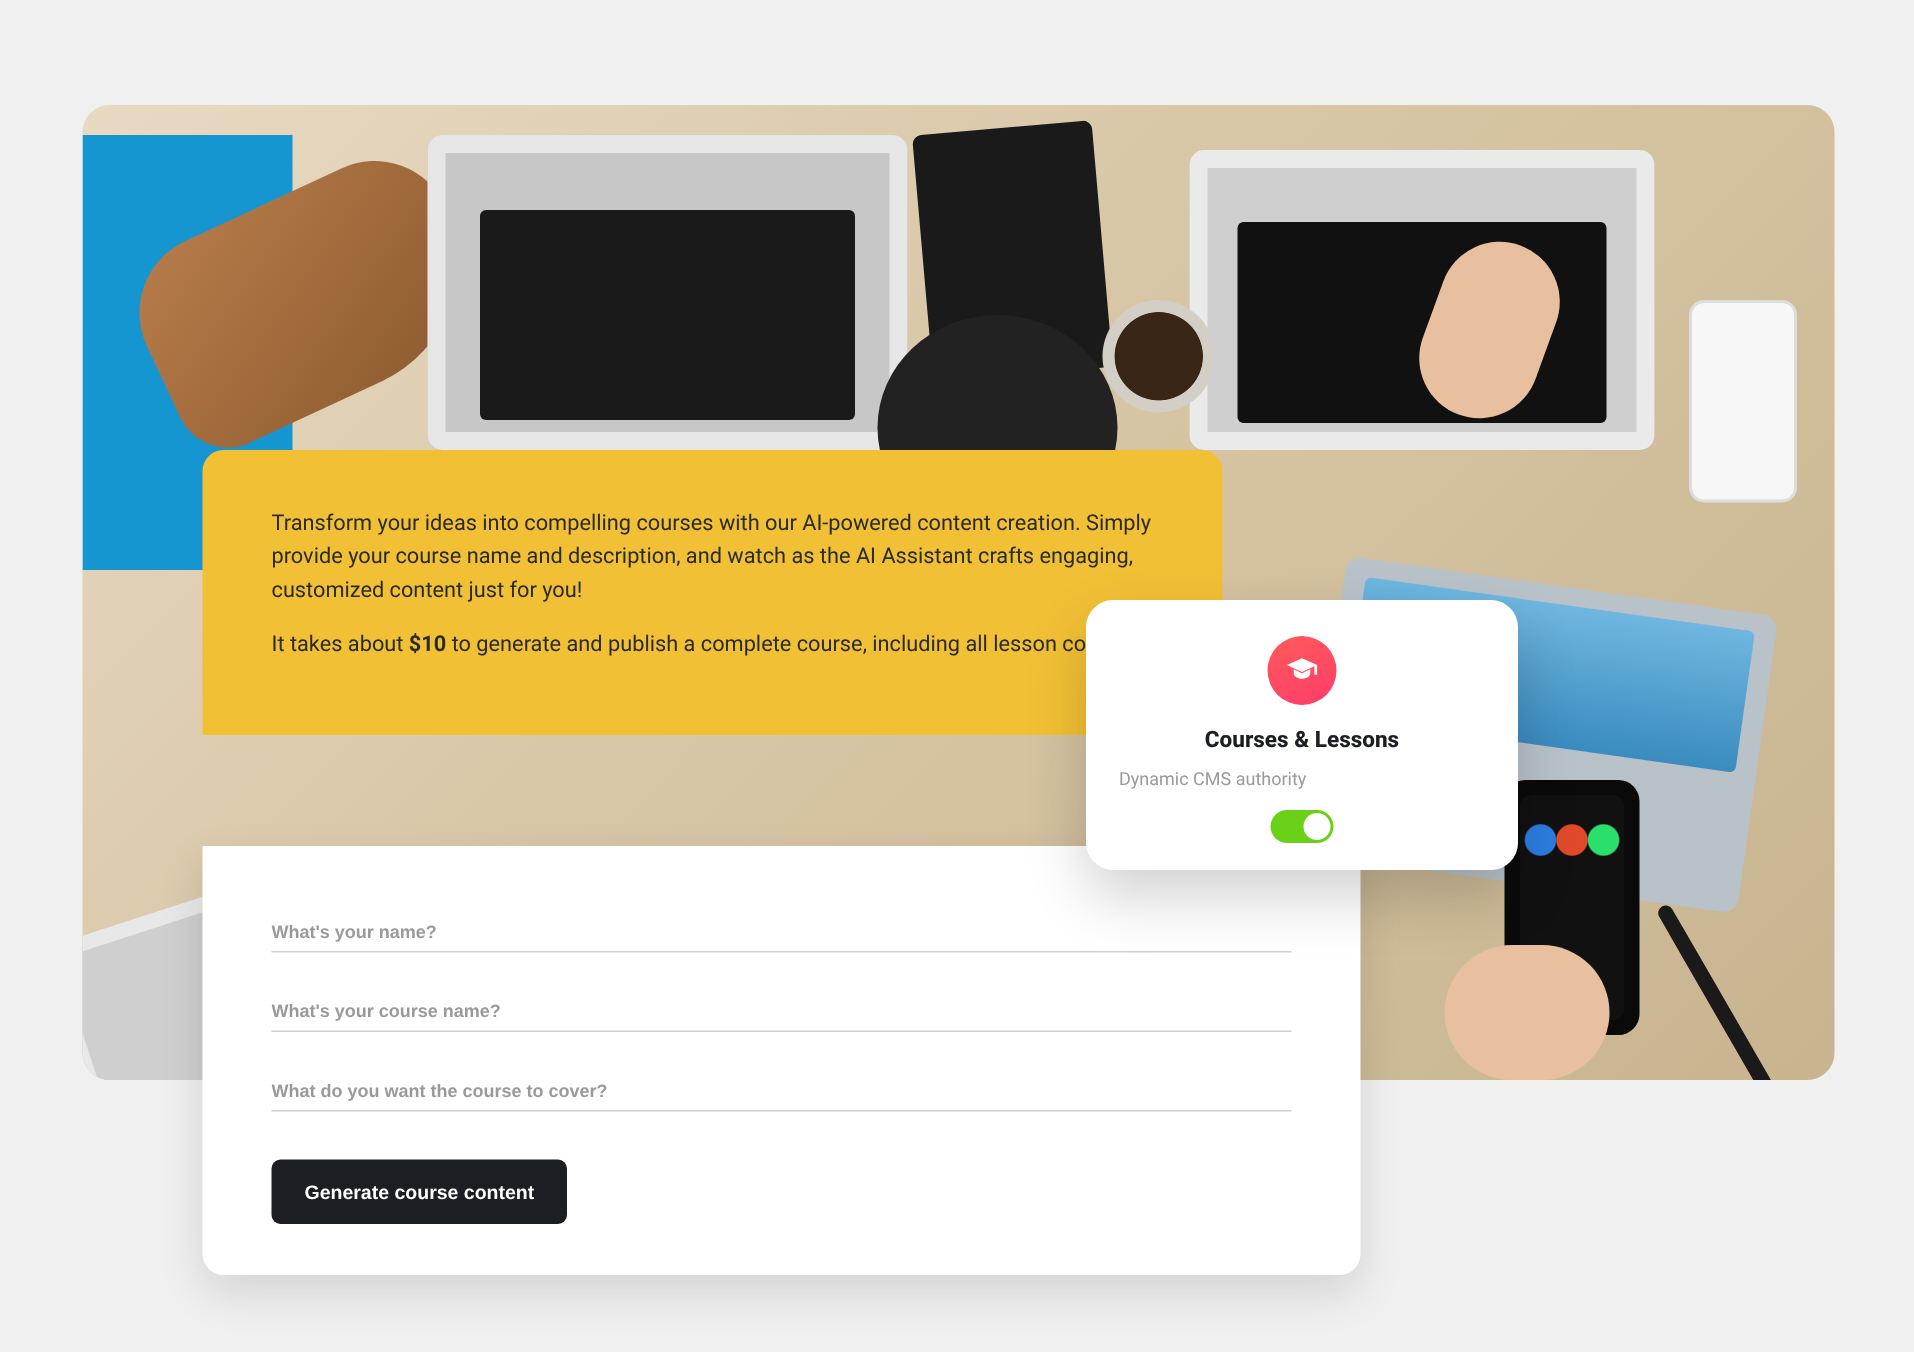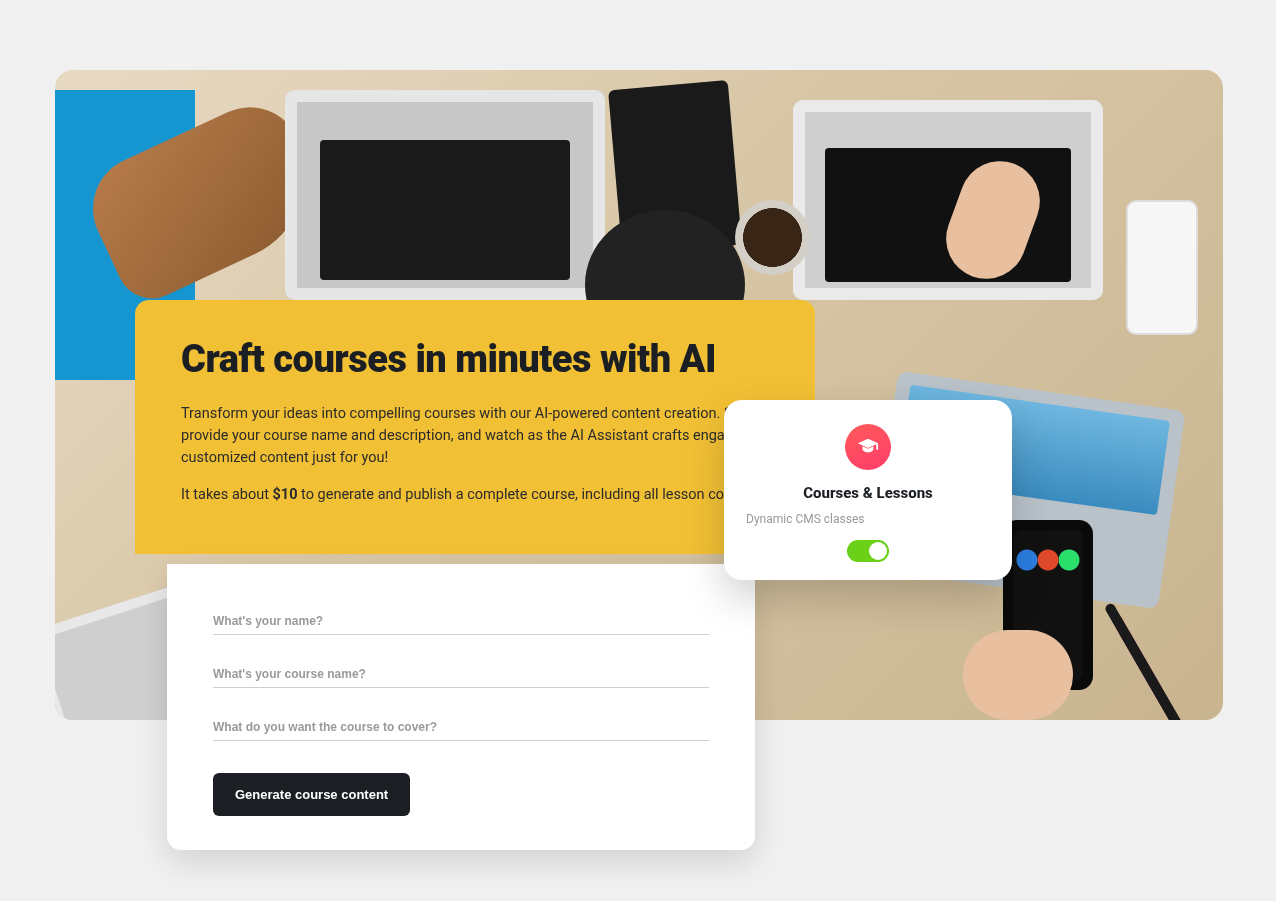--- a/index.html
+++ b/index.html
@@ -155,26 +155,25 @@
     color: #2b2b2b;
     margin-bottom: 14px;
   }
   .headline-card strong { font-weight: 700; }
 
   
   .form-card {
     position: absolute;
     top: 564px;
     left: 135px;
-    width: 588px;
+    width: 772px;
     background: #ffffff;
     border-radius: 0 0 14px 14px;
     padding: 44px 46px 34px 46px;
     box-shadow: 0 12px 30px rgba(0,0,0,0.12);
-    margin-left: 32px;
   }
   .field {
     border: none;
     border-bottom: 1px solid #cfcfcf;
     width: 100%;
     font-size: 12px;
     font-weight: 700;
     color: #9a9a9a;
     padding: 6px 0;
     margin-bottom: 26px;
@@ -251,38 +250,37 @@
     <div class="bowl"></div>
     <div class="phone1"></div>
     <div class="laptop3"></div>
     <div class="phone2"></div>
     <div class="hand2"></div>
     <div class="lowlaptop"></div>
     <div class="pens"></div>
   </div>
 
   <div class="headline-card">
-    <h1>Craft courses in minutes with AI</h1>
     <p>Transform your ideas into compelling courses with our AI-powered content creation. Simply provide your course name and description, and watch as the AI Assistant crafts engaging, customized content just for you!</p>
     <p>
       <span>It takes about </span><strong>$10</strong><span> to generate and publish a complete course, including all lesson content.</span>
     </p>
   </div>
 
   <div class="form-card">
     <input class="field" placeholder="What's your name?" style="">
     <input class="field" placeholder="What's your course name?" style="">
     <input class="field" placeholder="What do you want the course to cover?" style="">
     <button class="gen-btn">Generate course content</button>
   </div>
 
   <div class="feature-card">
     <div class="feature-icon">
       <svg viewBox="0 0 24 24">
           <path d="M12 3 1 8l11 5 9-4.09V15h2V8L12 3zm-6 8.18V14c0 2.21 2.69 4 6 4s6-1.79 6-4v-2.82l-6 2.73-6-2.73z"></path>
         </svg>
     </div>
     <h3>Courses &amp; Lessons</h3>
-    <div class="req">Dynamic CMS classes</div>
+    <div class="req">Dynamic CMS authority</div>
     <div class="toggle"></div>
   </div>
 
 </div>
 
 </body></html>

